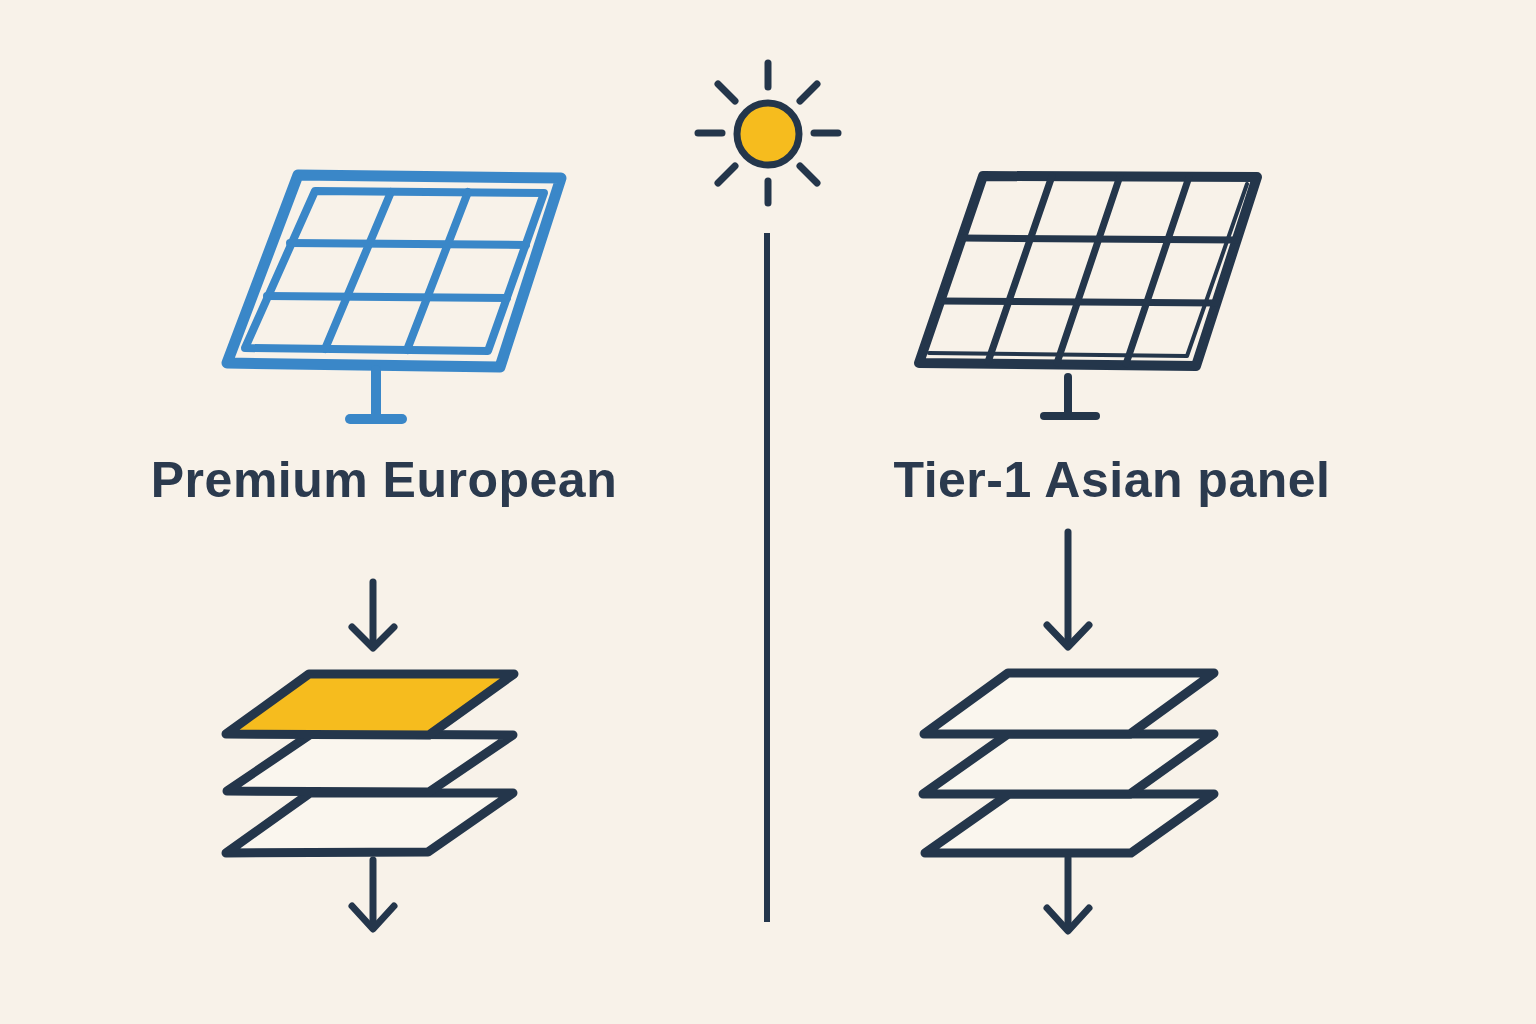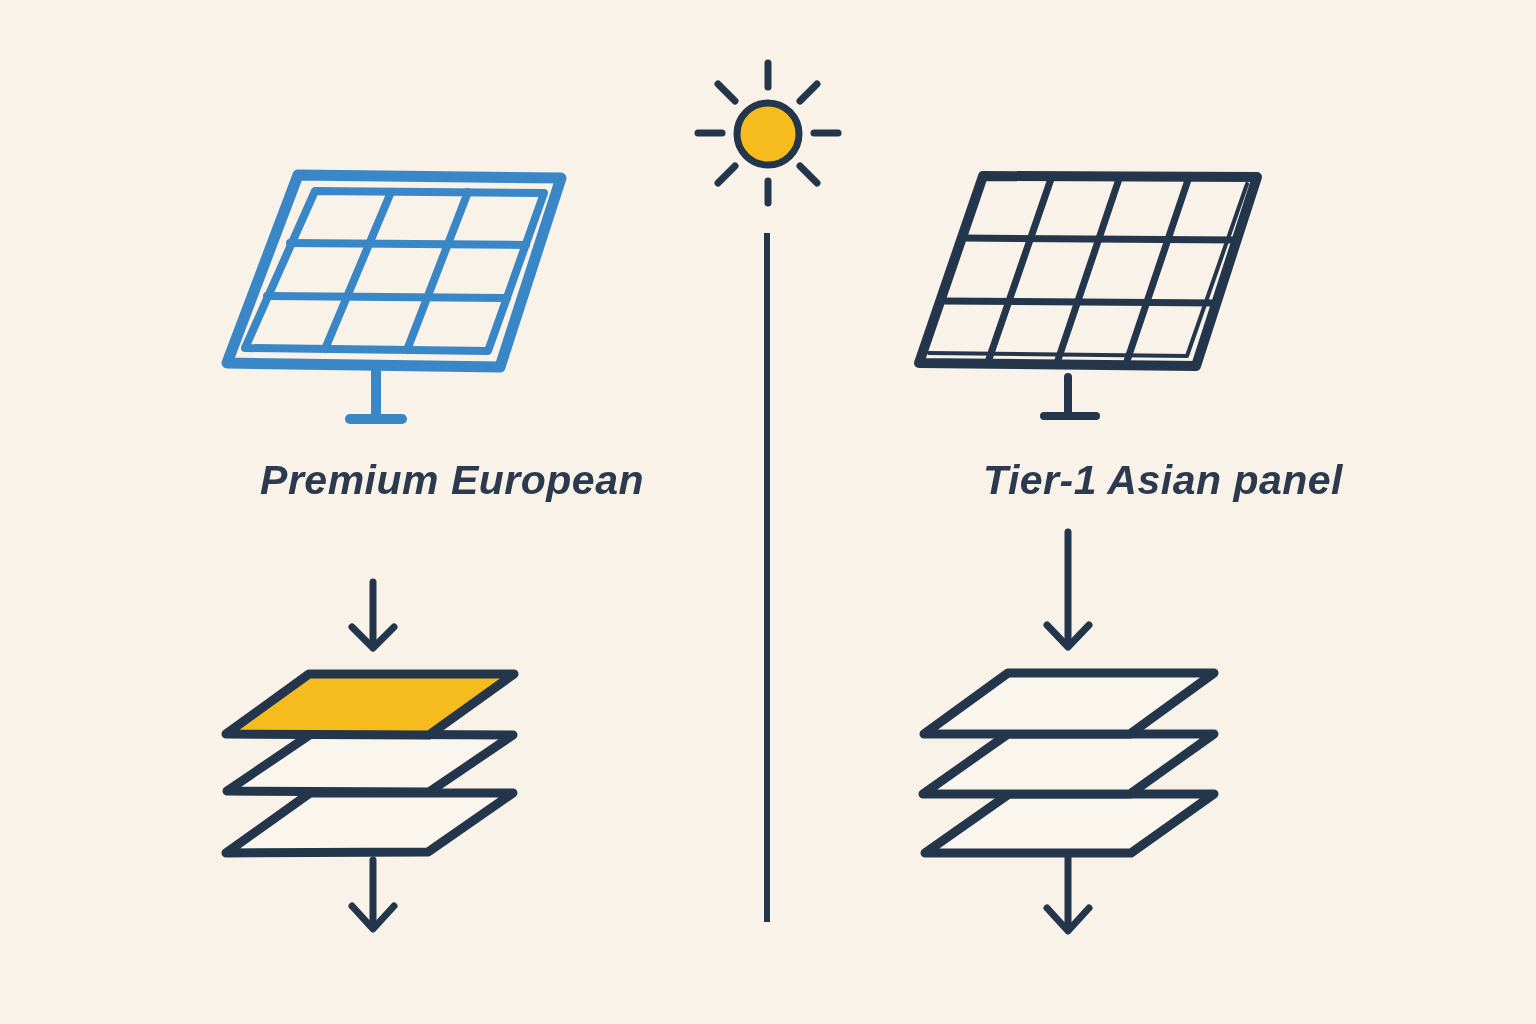--- a/index.html
+++ b/index.html
@@ -15,29 +15,28 @@
   .s-navy   { stroke: var(--navy, #24364B); }
   .s-blue   { stroke: var(--blue, #3A87C8); }
   .f-none   { fill: none; }
   .f-yellow { fill: var(--yellow, #F6BC1E); }
   .f-layer  { fill: var(--layer_fill, #FAF6EE); }
   .rj { stroke-linejoin: round; stroke-linecap: round; }
   .label {
     position: absolute;
     color: var(--text, #2B3A4E);
     font-weight: bold;
-    font-size: 41px;
+    font-size: 50px;
     line-height: 57px;
-    text-align: right;
+    text-align: center;
     letter-spacing: 0.5px;
     white-space: nowrap;
-    font-style: italic;
   }
   .label-left  { left: 124px; top: 452px; width: 520px; }
-  .label-right { left: 823px; top: 452px; width: 520px; }
+  .label-right { left: 852px; top: 452px; width: 520px; }
 </style>
 </head>
 <body>
 
 <div class="canvas">
 
   <svg class="art" width="1536" height="1024" viewBox="0 0 1536 1024">
 
     <line class="s-navy" x1="767" y1="233" x2="767" y2="922" stroke-width="6"></line>
 

